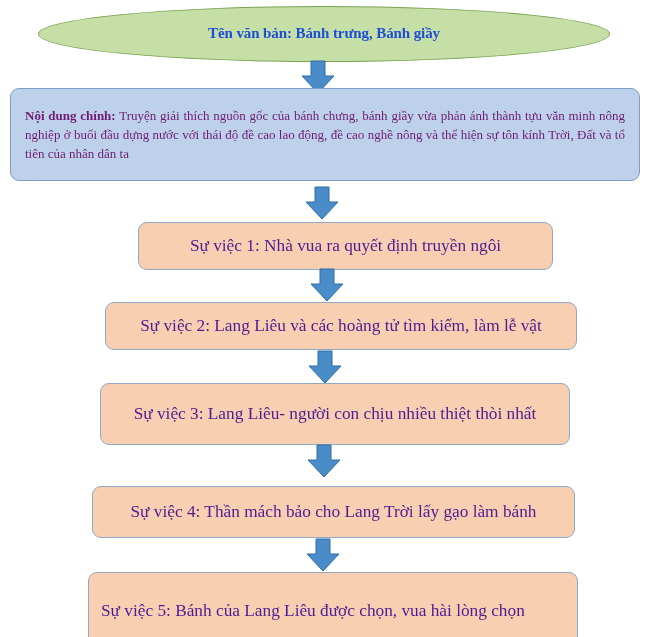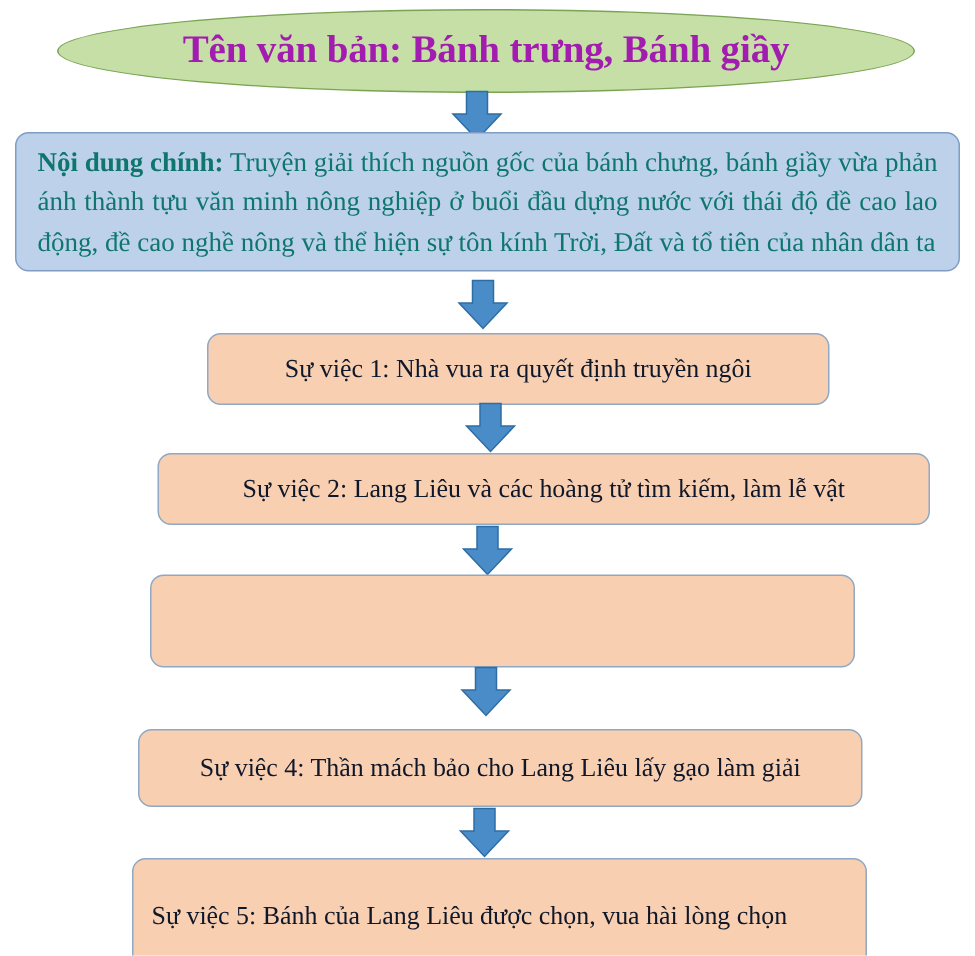--- a/index.html
+++ b/index.html
@@ -31,23 +31,23 @@
     height: 56px;
     background: #c5dfa6;
     border: 1.6px solid #7aa352;
     border-radius: 50% / 50%;
     display: flex;
     align-items: center;
     justify-content: center;
     box-sizing: border-box;
   }
   .title-text {
-    font-size: 26px;
+    font-size: 15px;
     font-weight: bold;
-    color: #a21caf;
+    color: #1d4ed8;
     letter-spacing: -0.1px;
     text-align: center;
     line-height: 1.1;
     padding-bottom: 2px;
   }
 
   
   .content-box {
     position: absolute;
     left: 10px;
@@ -56,22 +56,22 @@
     height: 93px;
     background: #bdd2ea;
     border: 1.3px solid #7f9dc4;
     border-radius: 9px;
     box-sizing: border-box;
     display: flex;
     align-items: center;
     padding: 0 14px;
   }
   .content-text {
-    font-size: 18px;
-    color: #0f766e;
+    font-size: 13px;
+    color: #701a75;
     line-height: 1.48;
     text-align: justify;
     text-justify: inter-word;
     width: 100%;
   }
   .content-text .lead {
     font-weight: bold;
   }
 
   
@@ -80,34 +80,34 @@
     background: #f8cfb0;
     border: 1.3px solid #8fa8c4;
     border-radius: 9px;
     box-sizing: border-box;
     display: flex;
     align-items: center;
     padding: 0 12px;
   }
   .event-text {
     font-size: 17.3px;
-    color: #0f172a;
+    color: #4c1d95;
     line-height: 1.45;
     width: 100%;
   }
   .center-line {
     text-align: center;
   }
   .justify-line {
     text-align: justify;
     text-justify: inter-word;
   }
 
   .ev1 { left: 138px; top: 222px; width: 415px; height: 48px; }
-  .ev2 { left: 105px; top: 302px; width: 515px; height: 48px; }
+  .ev2 { left: 105px; top: 302px; width: 472px; height: 48px; }
   .ev3 { left: 100px; top: 383px; width: 470px; height: 62px; }
   .ev4 { left: 92px;  top: 486px; width: 483px; height: 52px; }
   .ev5 { left: 88px;  top: 572px; width: 490px; height: 77px; }
 
   
   .arrow {
     position: absolute;
     width: 36px;
     height: 34px;
   }
@@ -162,31 +162,32 @@
   </div>
 
   <div class="arrow ar4">
     <svg viewBox="0 0 36 34" xmlns="http://www.w3.org/2000/svg" aria-hidden="true">
       <polygon points="11,1 25,1 25,16 34,16 18,33 2,16 11,16" fill="#4a8cc8" stroke="#2e6da4" stroke-width="1"></polygon>
     </svg>
   </div>
 
   <div class="event-box ev3">
     <div class="event-text">
+      <div class="center-line">Sự việc 3: Lang Liêu- người con chịu nhiều thiệt thòi nhất</div>
     </div>
   </div>
 
   <div class="arrow ar5">
     <svg viewBox="0 0 36 34" xmlns="http://www.w3.org/2000/svg" aria-hidden="true">
       <polygon points="11,1 25,1 25,16 34,16 18,33 2,16 11,16" fill="#4a8cc8" stroke="#2e6da4" stroke-width="1"></polygon>
     </svg>
   </div>
 
   <div class="event-box ev4">
-    <div class="event-text center-line">Sự việc 4: Thần mách bảo cho Lang Liêu lấy gạo làm giải</div>
+    <div class="event-text center-line">Sự việc 4: Thần mách bảo cho Lang Trời lấy gạo làm bánh</div>
   </div>
 
   <div class="arrow ar6">
     <svg viewBox="0 0 36 34" xmlns="http://www.w3.org/2000/svg" aria-hidden="true">
       <polygon points="11,1 25,1 25,16 34,16 18,33 2,16 11,16" fill="#4a8cc8" stroke="#2e6da4" stroke-width="1"></polygon>
     </svg>
   </div>
 
   <div class="event-box ev5">
     <div class="event-text">

